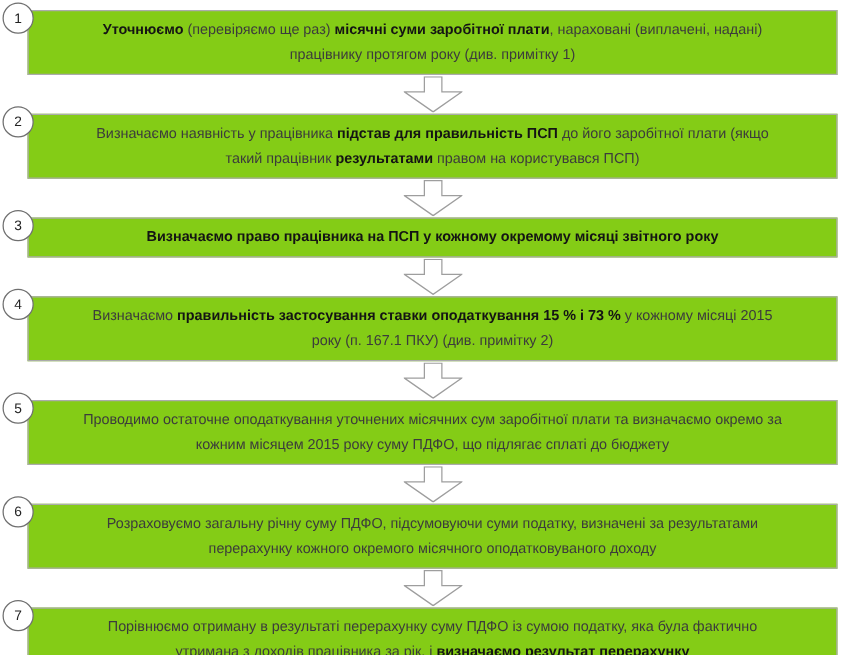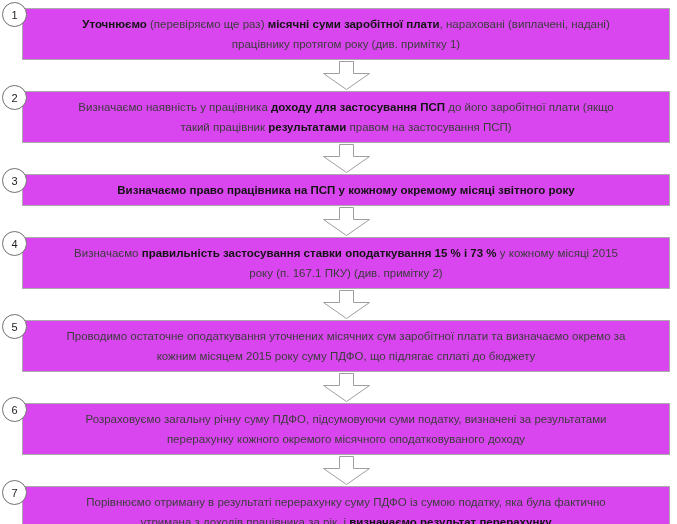--- a/index.html
+++ b/index.html
@@ -18,21 +18,21 @@
   .flowchart{
     box-sizing:border-box;
     width:677px;
     padding:8px 7px 0 22px;
   }
   .step{position:relative;}
   .step-box{
     position:relative;
     box-sizing:border-box;
     border:1px solid var(--box-border);
-    background:#d946ef;
+    background:#84cc16;
     display:flex;align-items:center;justify-content:center;
     padding:5px 42px;
     min-height:32px;
   }
   .step-text{
     margin:0;
     text-align:center;
     font-size:11.5px;
     line-height:20px;
     color:var(--text-color);
@@ -78,21 +78,21 @@
     <svg class="down-arrow" width="47" height="29" viewBox="0 0 47 29" aria-hidden="true">
       <polygon points="16.5,0.5 30.5,0.5 30.5,12.5 46.5,12.5 23.5,28.5 0.5,12.5 16.5,12.5"></polygon>
     </svg>
   </div>
 
   <div class="step">
     <div class="step-circle">
       <span class="step-num">2</span>
     </div>
     <div class="step-box">
-      <p class="step-text"><span>Визначаємо наявність у працівника </span><span class="seg-b">доходу для застосування ПСП</span><span> до його заробітної плати (якщо такий працівник </span><span class="seg-b">результатами</span><span> правом на застосування ПСП)</span></p>
+      <p class="step-text"><span>Визначаємо наявність у працівника </span><span class="seg-b">підстав для правильність ПСП</span><span> до його заробітної плати (якщо такий працівник </span><span class="seg-b">результатами</span><span> правом на користувався ПСП)</span></p>
     </div>
   </div>
 
   <div class="arrow-row">
     <svg class="down-arrow" width="47" height="29" viewBox="0 0 47 29" aria-hidden="true">
       <polygon points="16.5,0.5 30.5,0.5 30.5,12.5 46.5,12.5 23.5,28.5 0.5,12.5 16.5,12.5"></polygon>
     </svg>
   </div>
 
   <div class="step">

